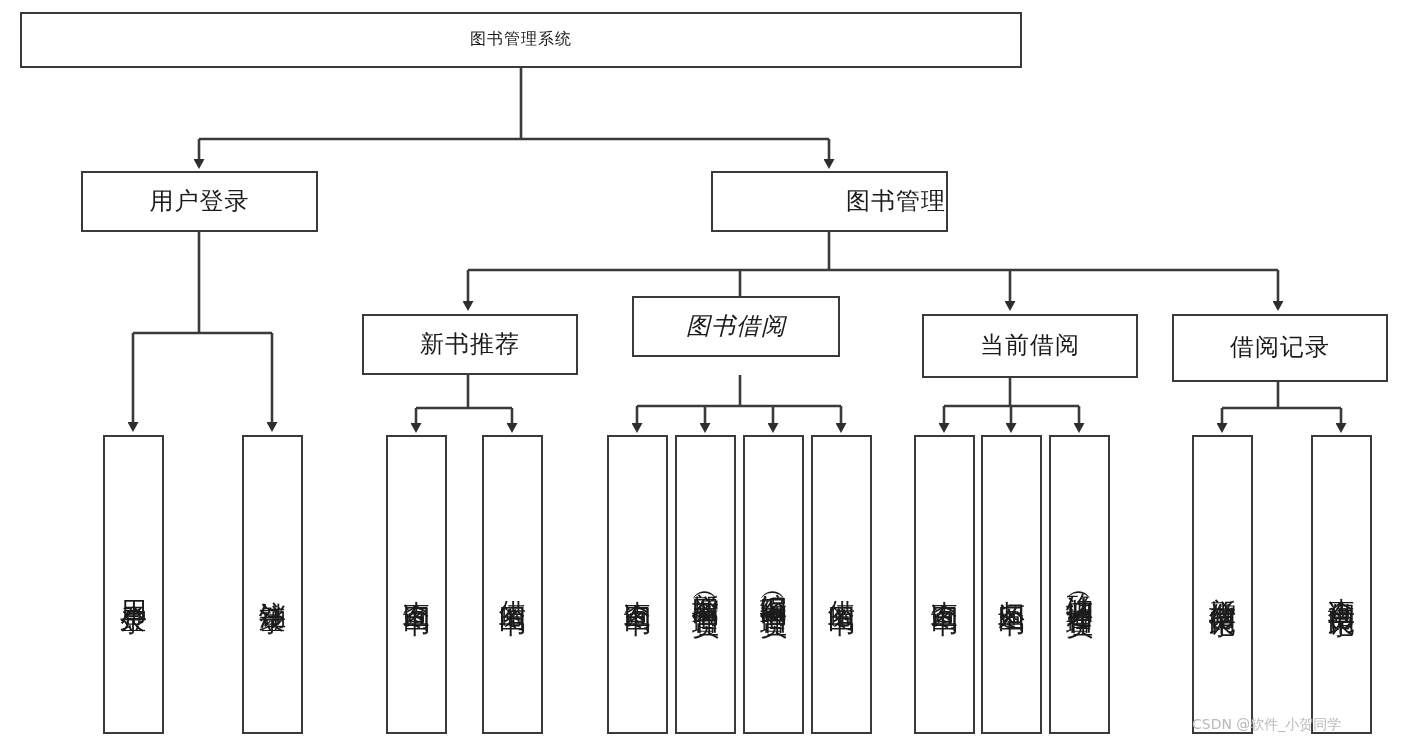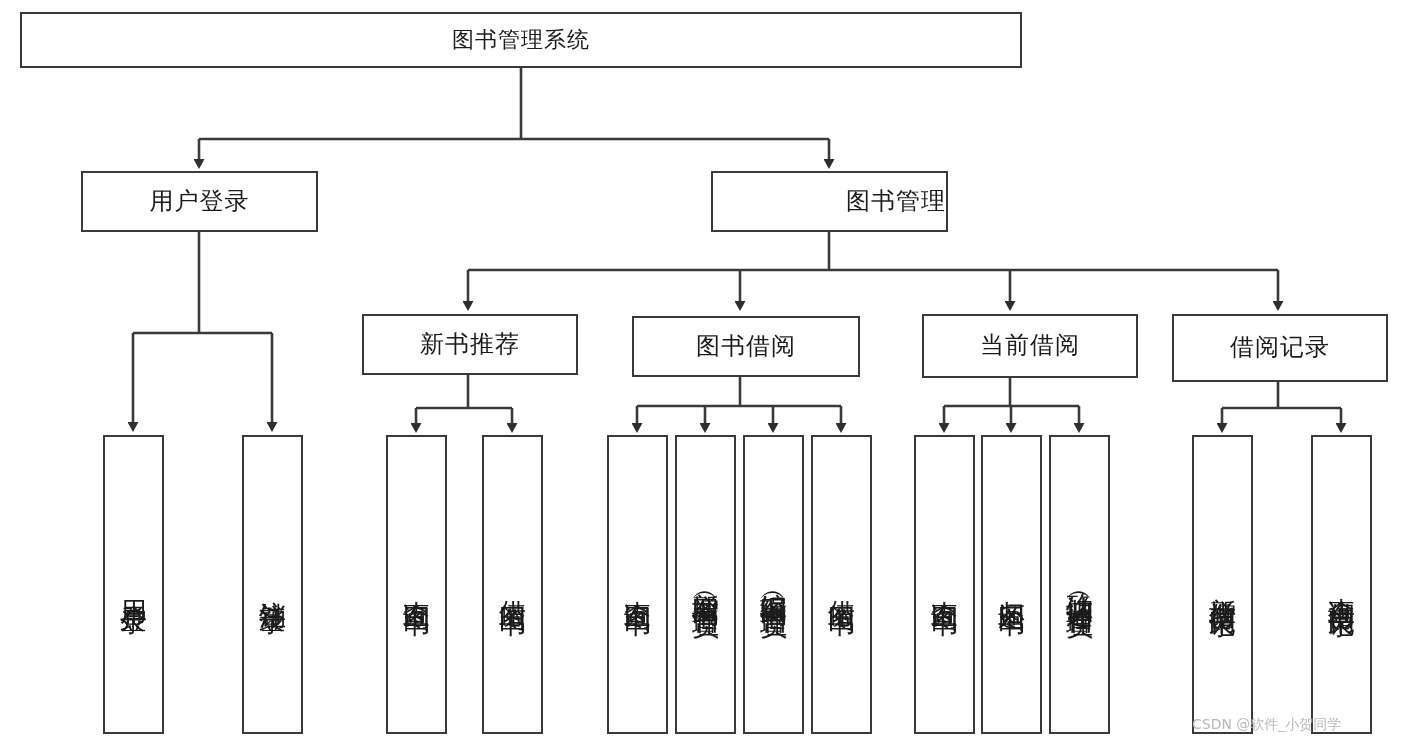--- a/index.html
+++ b/index.html
@@ -42,21 +42,22 @@
     text-align: center;
     line-height: 1.05;
     white-space: nowrap;
   }
   
   .node.h .lbl {
     font-size: 24px;
     letter-spacing: 1px;
   }
   .node.root .lbl {
-    font-size: 22px;
+    font-size: 16px;
+    font-family: Liberation Mono, monospace;
   }
   
   .node.v {
     align-items: center;
     justify-content: center;
   }
   .node.v .lbl {
     writing-mode: vertical-rl;
     text-orientation: upright;
     font-size: 27px;
@@ -138,21 +139,21 @@
   </div>
 
   <div class="node h" style="left:711px; top:171px; width:237px; height:61px;justify-content:flex-end;">
     <span class="lbl">图书管理</span>
   </div>
 
   <div class="node h" style="left:362px; top:314px; width:216px; height:61px;">
     <span class="lbl">新书推荐</span>
   </div>
 
-  <div class="node h" style="left:632px; top:316px; width:228px; height:61px;">
+  <div class="node h" style="left:632px; top:296px; width:208px; height:61px;font-style:italic;">
     <span class="lbl">图书借阅</span>
   </div>
 
   <div class="node h" style="left:902px; top:314px; width:216px; height:64px;margin-left:20px;">
     <span class="lbl">当前借阅</span>
   </div>
 
   <div class="node h" style="left:1172px; top:314px; width:216px; height:68px;">
     <span class="lbl">借阅记录</span>
   </div>

